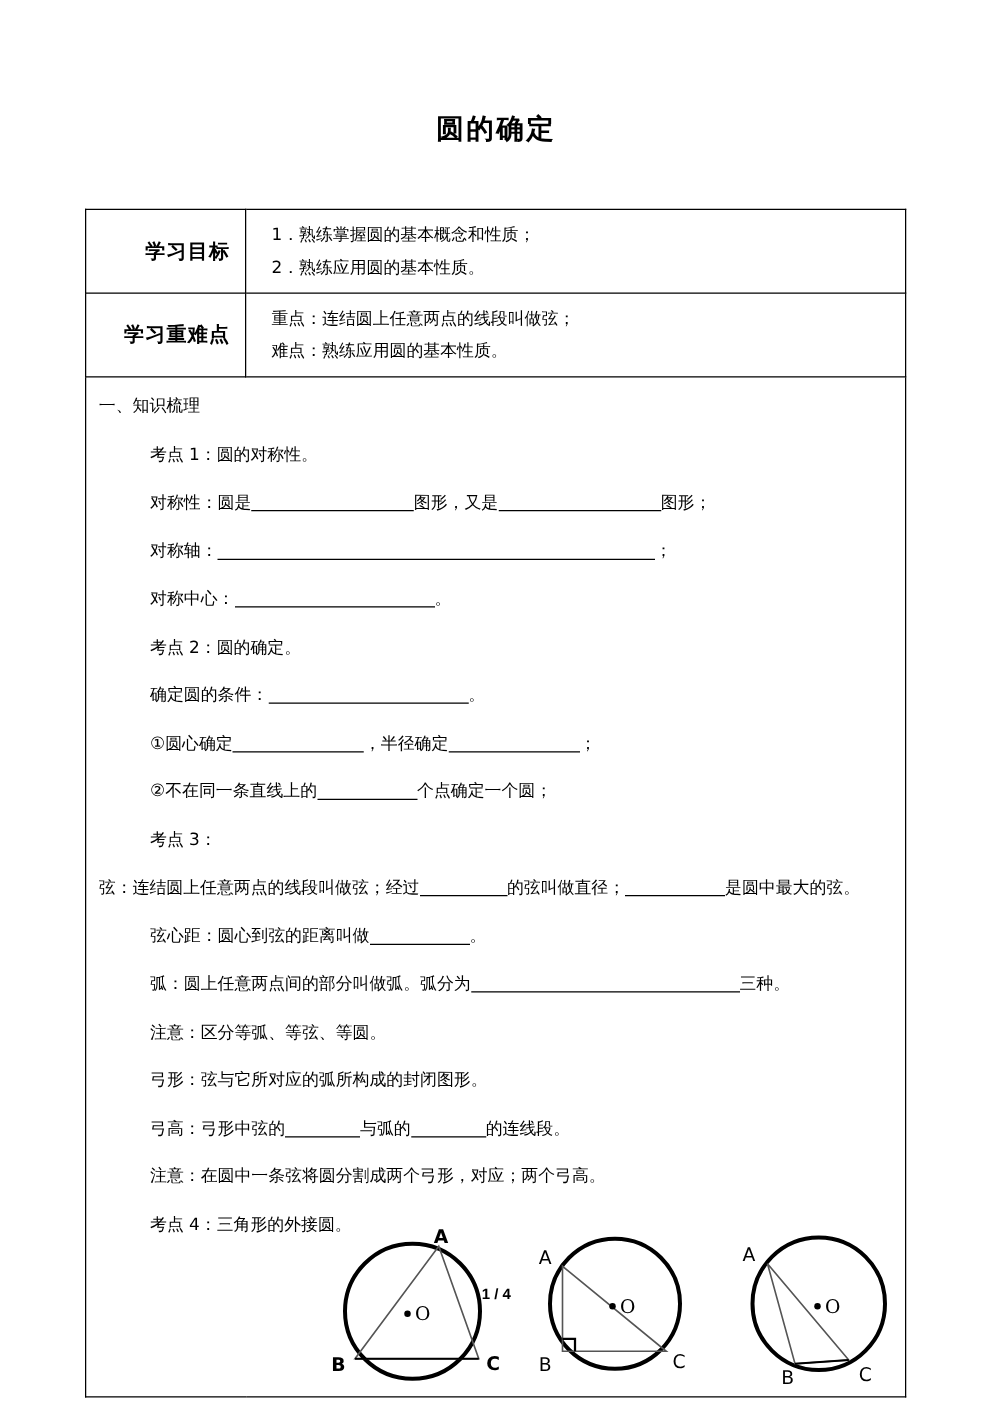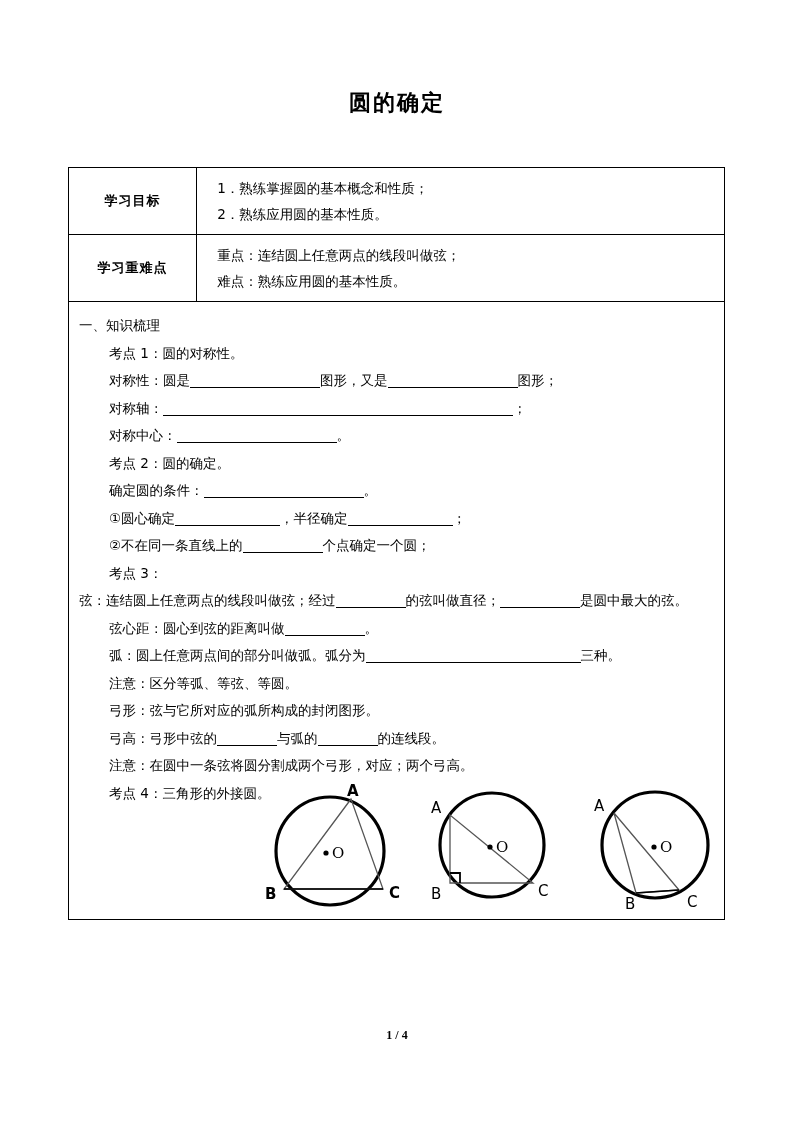--- a/index.html
+++ b/index.html
@@ -40,23 +40,23 @@
     border-collapse: collapse;
     table-layout: fixed;
   }
   .sheet td {
     border: 1px solid #000000;
     vertical-align: top;
     padding: 0;
   }
   .lbl-cell {
     width: 128px;
-    text-align: center;
+    text-align: right;
     vertical-align: middle !important;
-    font-size: 13px;
+    font-size: 16px;
     font-weight: bold;
     letter-spacing: 1px;
     padding: 6px 12px !important;
   }
   .val-cell {
     padding: 7px 6px 7px 20px !important;
     font-size: 13.5px;
     line-height: 26px;
   }
   .val-cell .ln { white-space: nowrap; }
@@ -68,21 +68,21 @@
     letter-spacing: 1px;
   }
 
   .body-cell {
     padding: 10px 8px 8px 8px !important;
     font-size: 13.5px;
     line-height: 27.5px;
   }
 
   .l0 { margin: 0; padding-left: 2px; }
-  .l1 { margin: 0; padding-left: 32px; }
+  .l1 { margin: 11px; padding-left: 32px; }
   .lwrap { margin: 0; padding-left: 32px; text-indent: -30px; }
 
   
   .blank {
     display: inline-block;
     border-bottom: 1px solid #000000;
     vertical-align: -3px;
     height: 15px;
   }
   .b60  { width: 60px; }
@@ -109,21 +109,21 @@
   .fig-3 { left: 505px; }
 
   .footer {
     position: absolute;
     top: 1028px;
     left: 0;
     width: 794px;
     text-align: center;
     font-size: 12px;
     font-weight: bold;
-    font-family: Liberation Serif, serif;
+    font-family: Liberation Sans, sans-serif;
   }
 </style>
 </head>
 <body>
 
 <div class="page">
 
   <div class="doc-title">圆的确定</div>
 
   <table class="sheet">

